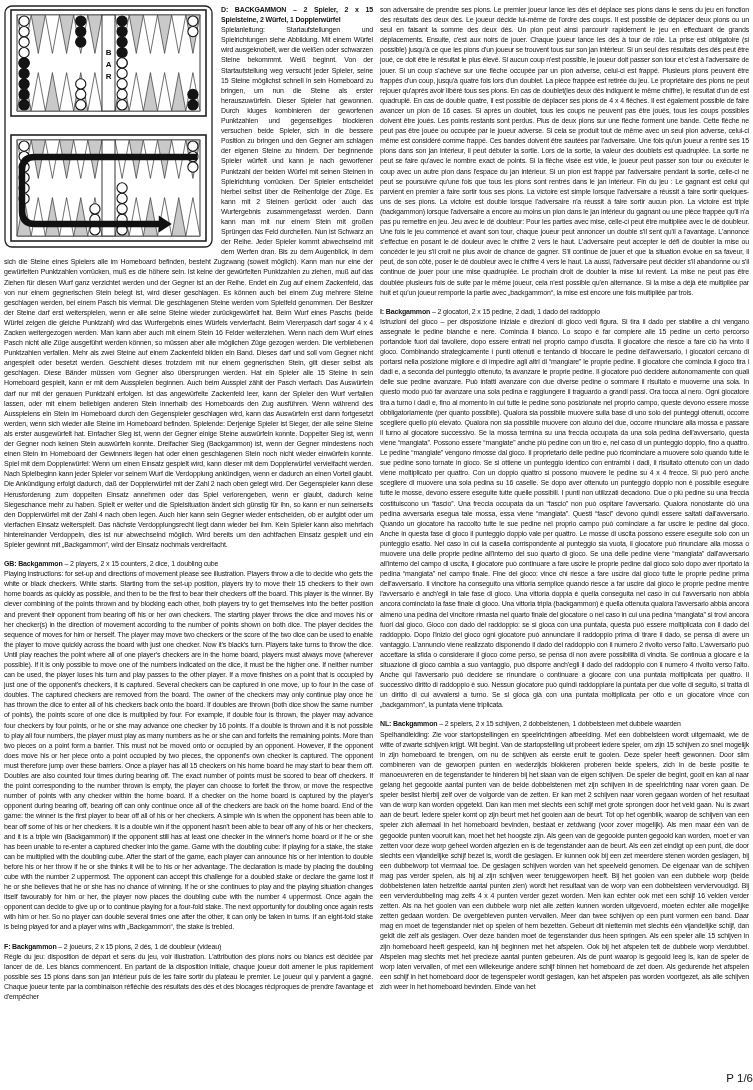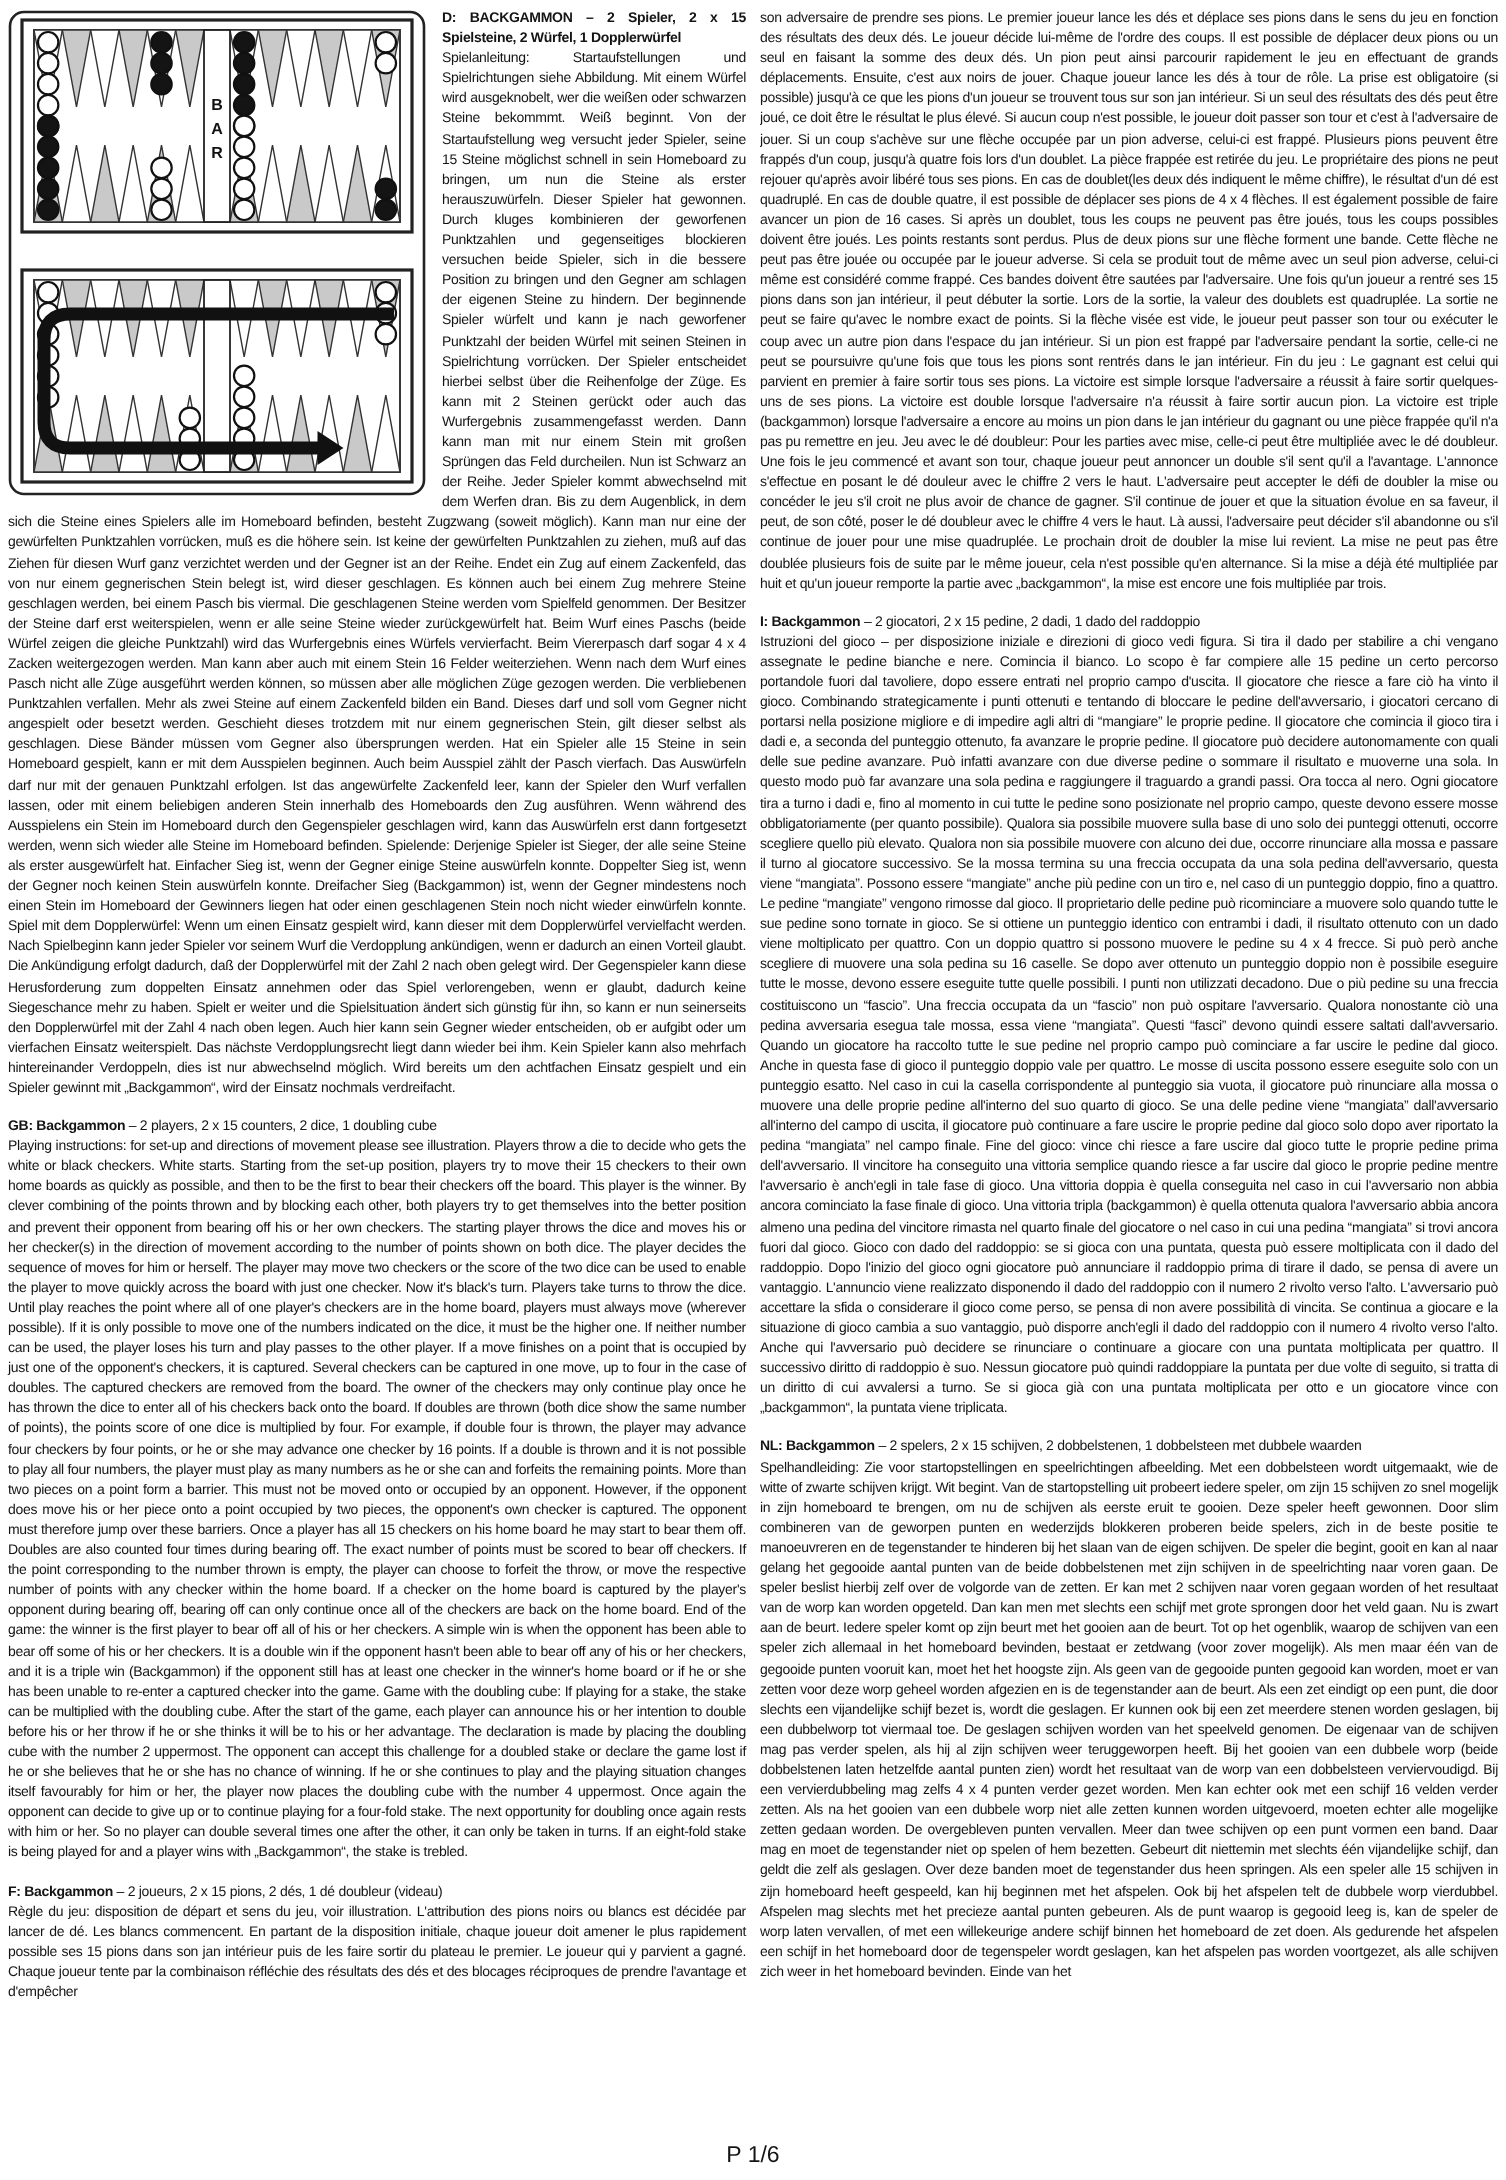--- a/index.html
+++ b/index.html
@@ -16,21 +16,21 @@
   }
   .col-left{left:4px;width:369px}
   .col-right{left:380px;width:369px;height:1078px;overflow:hidden}
   .diagram{float:left;width:211px;height:244px;margin:0 6px 2px 0;padding:0}
   .sec{margin-top:0}
   .sec + .sec{margin-top:9px}
   .h{font-weight:bold}
   .sec-de .meta{font-weight:bold}
   .body{text-align:justify}
   .pagenum{
-    position:absolute;left:0;right:0;bottom:6px;text-align:center;
+    position:absolute;left:0;right:0;bottom:6px;text-align:right;
     font-size:11.5px;color:#141414;letter-spacing:0;
   }
 </style>
 </head>
 <body>
 
 <div class="page">
 
   <div class="col col-left">
     <figure class="diagram">

